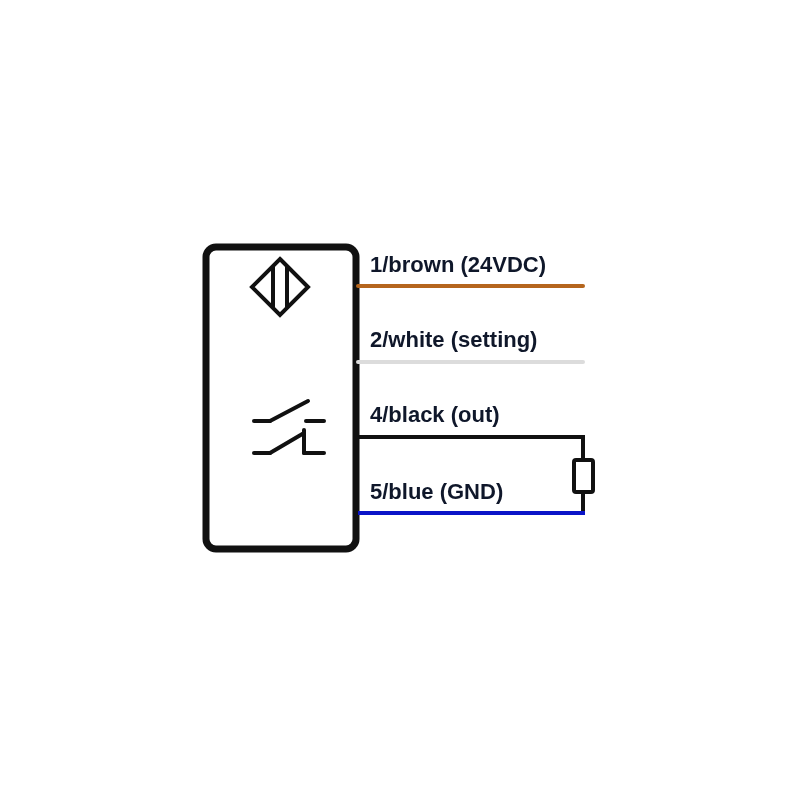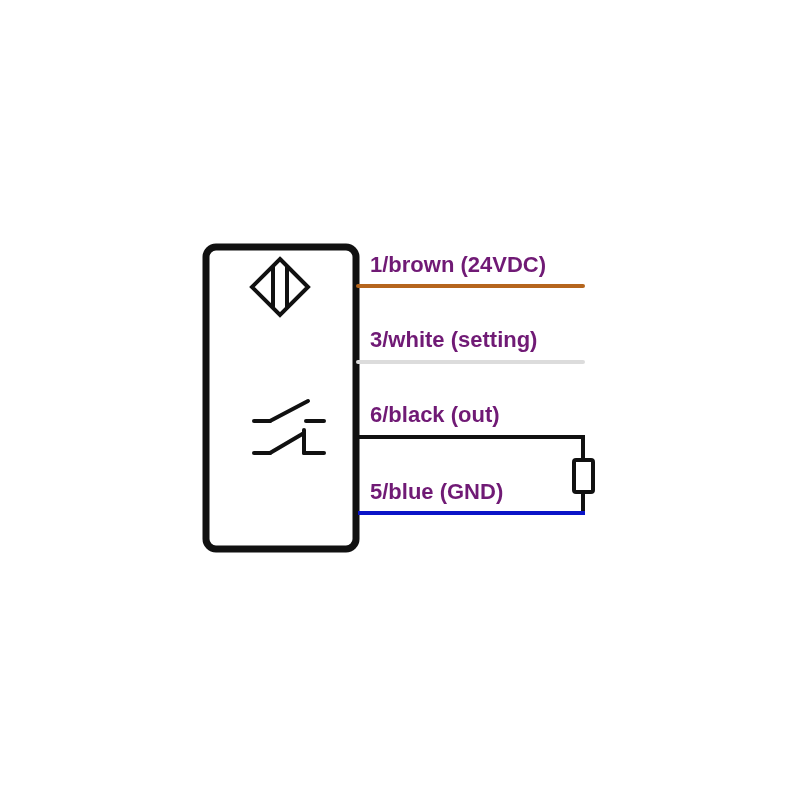--- a/index.html
+++ b/index.html
@@ -1,18 +1,18 @@
 <!DOCTYPE html>
 <html><head>
   <meta charset="utf-8">
   <style>
     html, body { margin: 0; padding: 0; background: #ffffff; }
     body { width: 800px; height: 800px; position: relative; overflow: hidden; font-family: "Liberation Sans", sans-serif; }
     svg { position: absolute; left: 0; top: 0; }
-    .lbl { position: absolute; font-family: "Liberation Sans", sans-serif; font-weight: bold; font-size: 22px; color: #701a75; white-space: nowrap; line-height: 1; }
+    .lbl { position: absolute; font-family: "Liberation Sans", sans-serif; font-weight: bold; font-size: 22px; color: #0f172a; white-space: nowrap; line-height: 1; }
   </style>
 </head>
 <body>
 
 <svg width="800" height="800" viewBox="0 0 800 800">
 
   <rect x="206" y="247" width="150" height="302" rx="10" ry="10" fill="#ffffff" stroke="#111111" stroke-width="7"></rect>
 
   <g fill="none" stroke="#111111" stroke-width="4" stroke-linejoin="miter">
     <polygon points="280,259 308,287 280,315 252,287"></polygon>
@@ -33,15 +33,15 @@
   <line x1="358" y1="286" x2="583" y2="286" stroke="#B5651D" stroke-width="4" stroke-linecap="round"></line>
   <line x1="358" y1="362" x2="583" y2="362" stroke="#DCDCDC" stroke-width="4" stroke-linecap="round"></line>
   <polyline points="358,437 583,437 583,460" fill="none" stroke="#111111" stroke-width="4"></polyline>
   <polyline points="583,492 583,513" fill="none" stroke="#111111" stroke-width="4"></polyline>
   <line x1="358" y1="513" x2="585" y2="513" stroke="#0A14C8" stroke-width="4"></line>
 
   <rect x="574" y="460" width="19" height="32" rx="2" ry="2" fill="#ffffff" stroke="#111111" stroke-width="4"></rect>
 </svg>
 
 <div class="lbl" style="left:370px; top:254px;">1/brown (24VDC)</div>
-<div class="lbl" style="left:370px; top:329px;">3/white (setting)</div>
-<div class="lbl" style="left:370px; top:404px;">6/black (out)</div>
+<div class="lbl" style="left:370px; top:329px;">2/white (setting)</div>
+<div class="lbl" style="left:370px; top:404px;">4/black (out)</div>
 <div class="lbl" style="left:370px; top:481px;">5/blue (GND)</div>
 
 </body></html>

